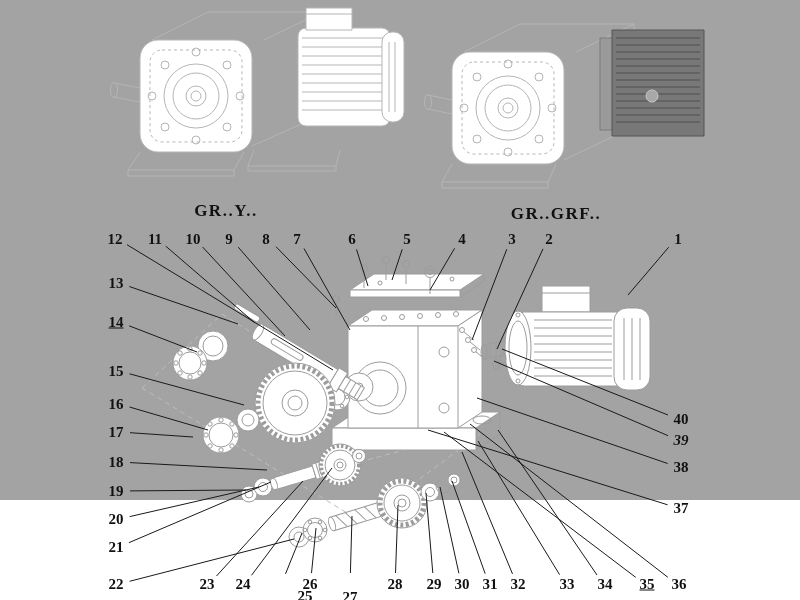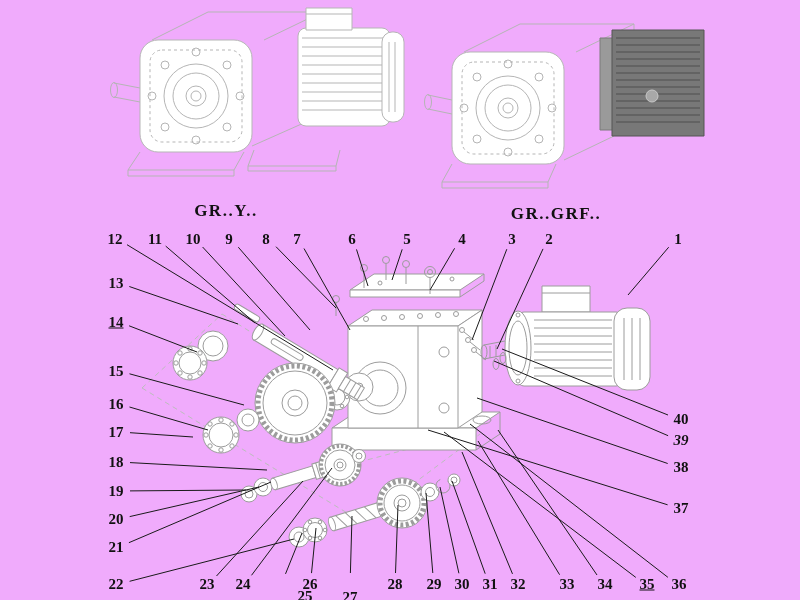--- a/index.html
+++ b/index.html
@@ -2,21 +2,21 @@
 <html><head>
 <meta charset="utf-8">
 <style>
   * { margin:0; padding:0; box-sizing:border-box; }
   html, body { width:800px; height:600px; }
   body {
     background:#ffffff;
     font-family:"Liberation Serif", serif;
     overflow:hidden;
   }
-  .screen { position:relative; width:800px; height:600px; background:#f0abfc; }
+  .screen { position:relative; width:800px; height:500px; background:#a3a3a3; }
   svg.art { position:absolute; left:0; top:0; }
   .variant-label {
     position:absolute;
     transform:translate(-50%,-50%);
     font-weight:bold;
     font-size:17px;
     letter-spacing:1.5px;
     color:#111;
     white-space:nowrap;
   }

